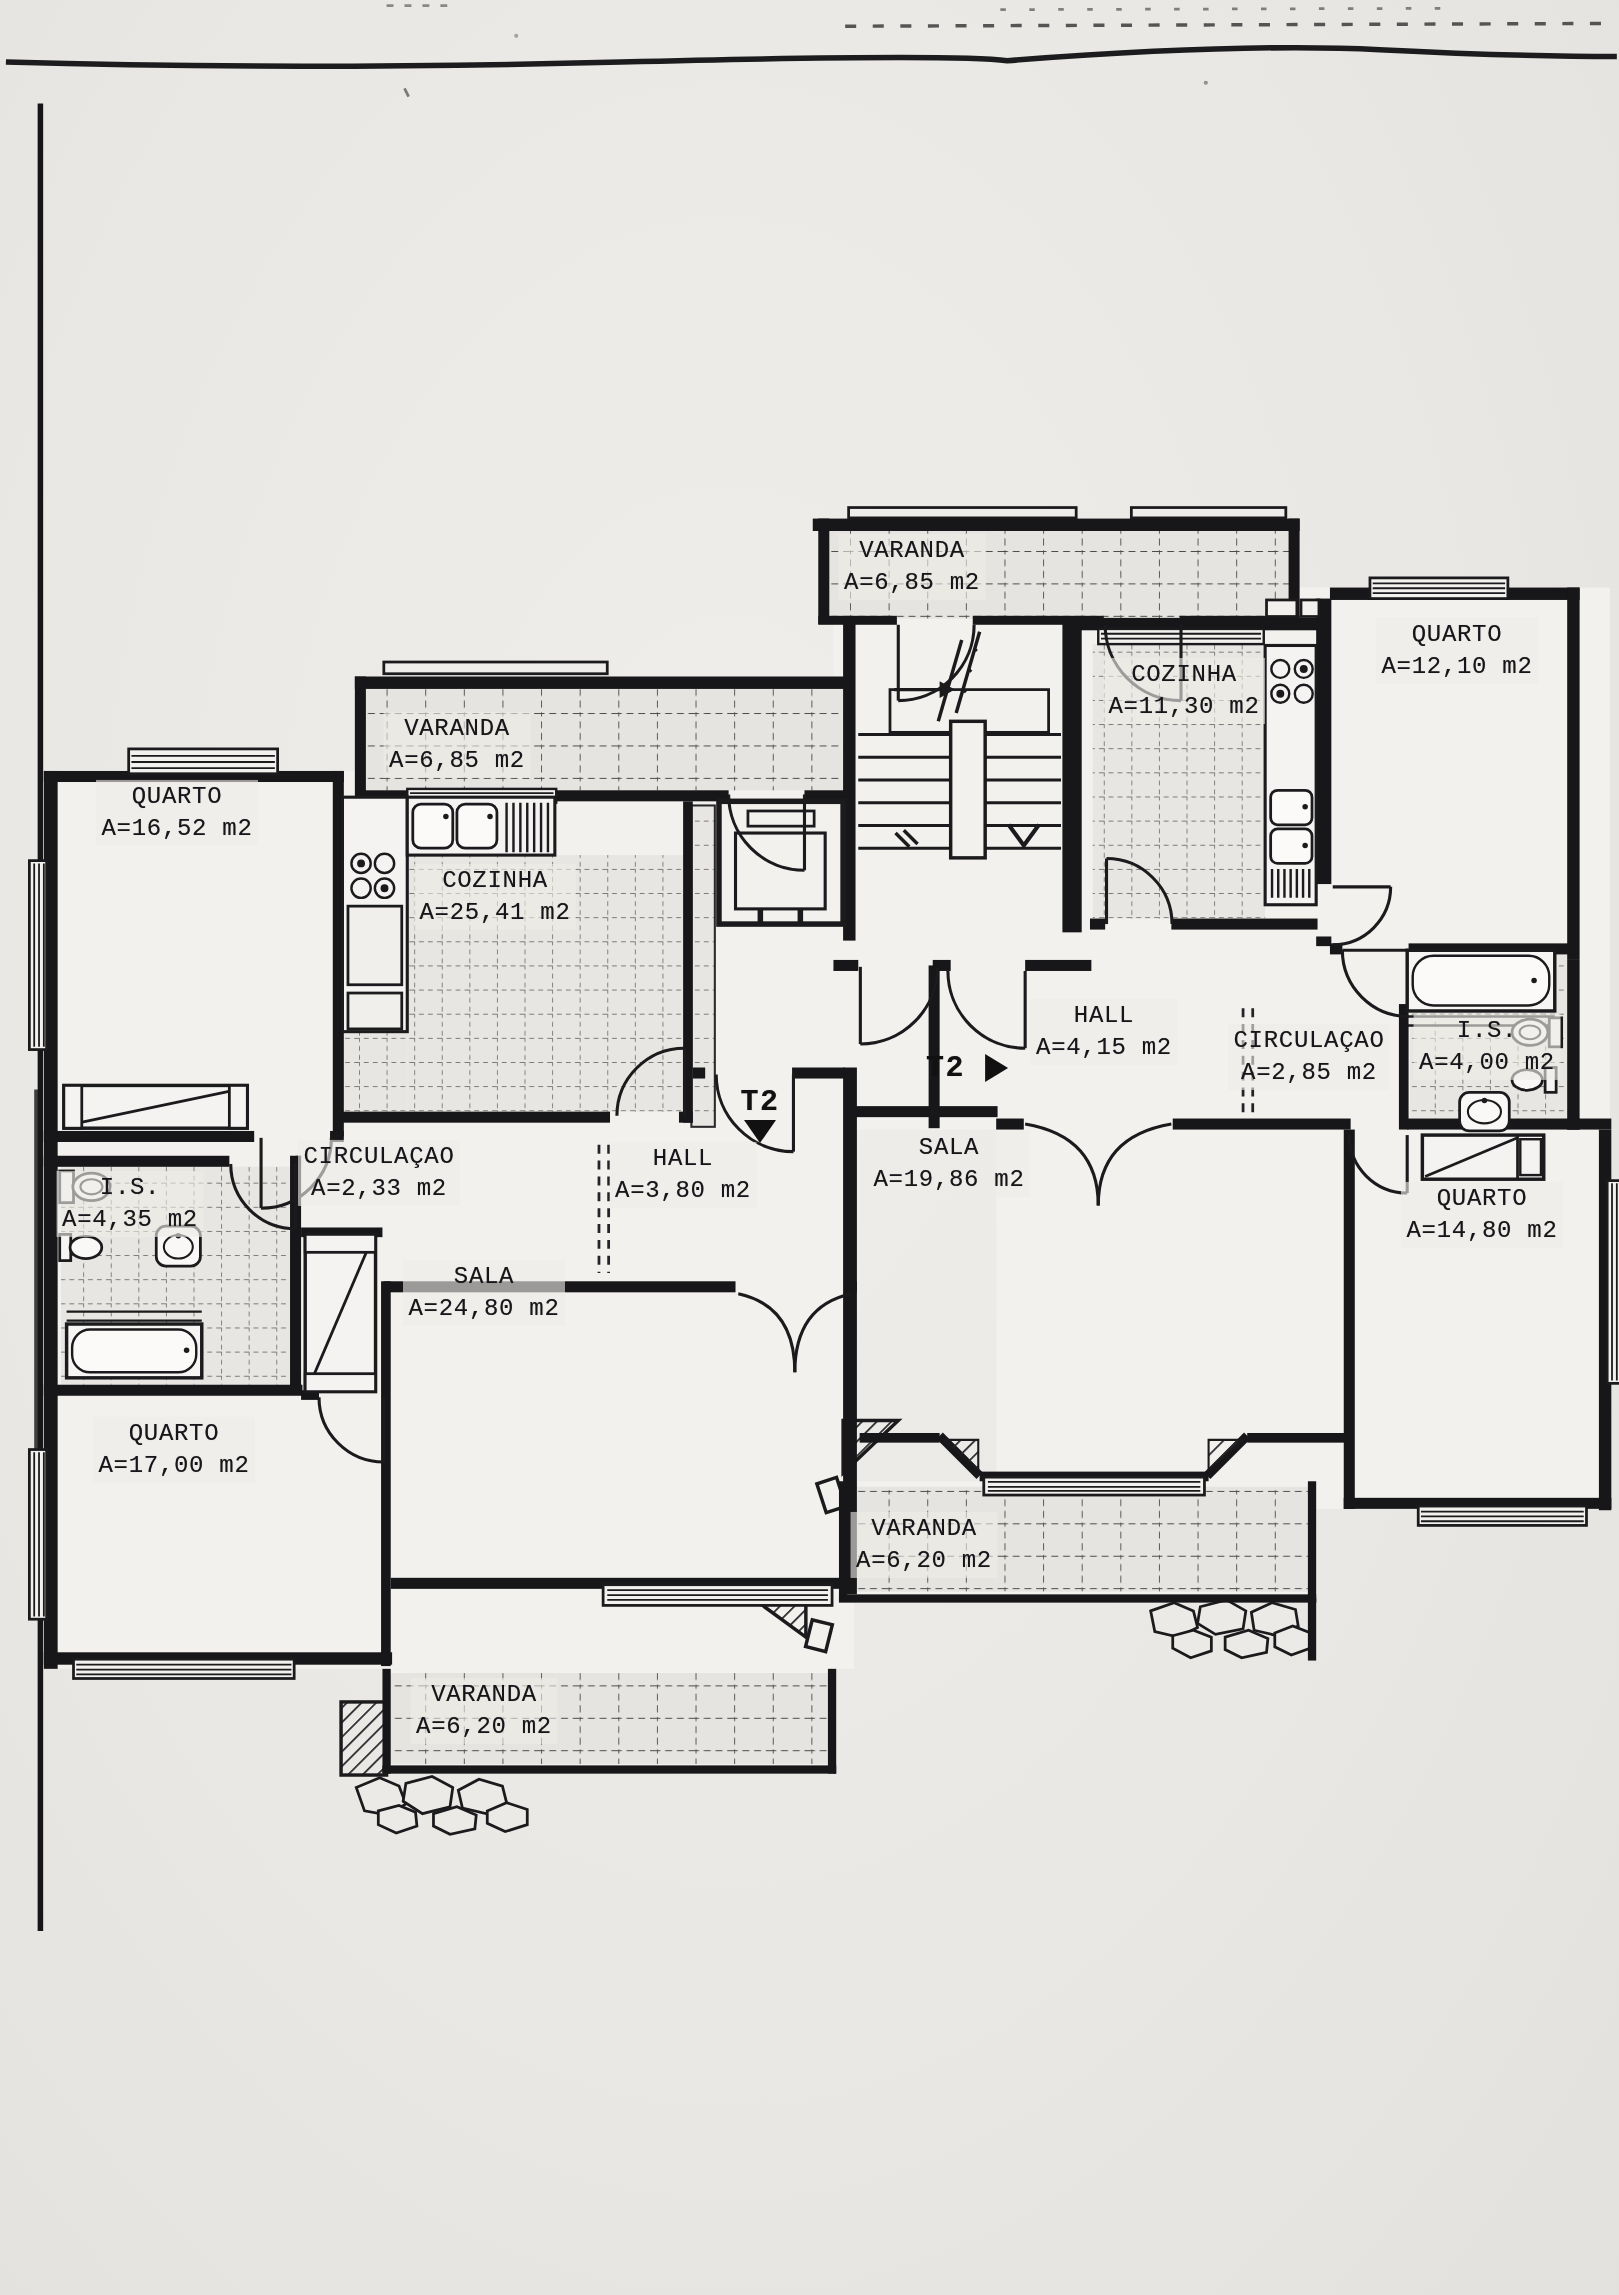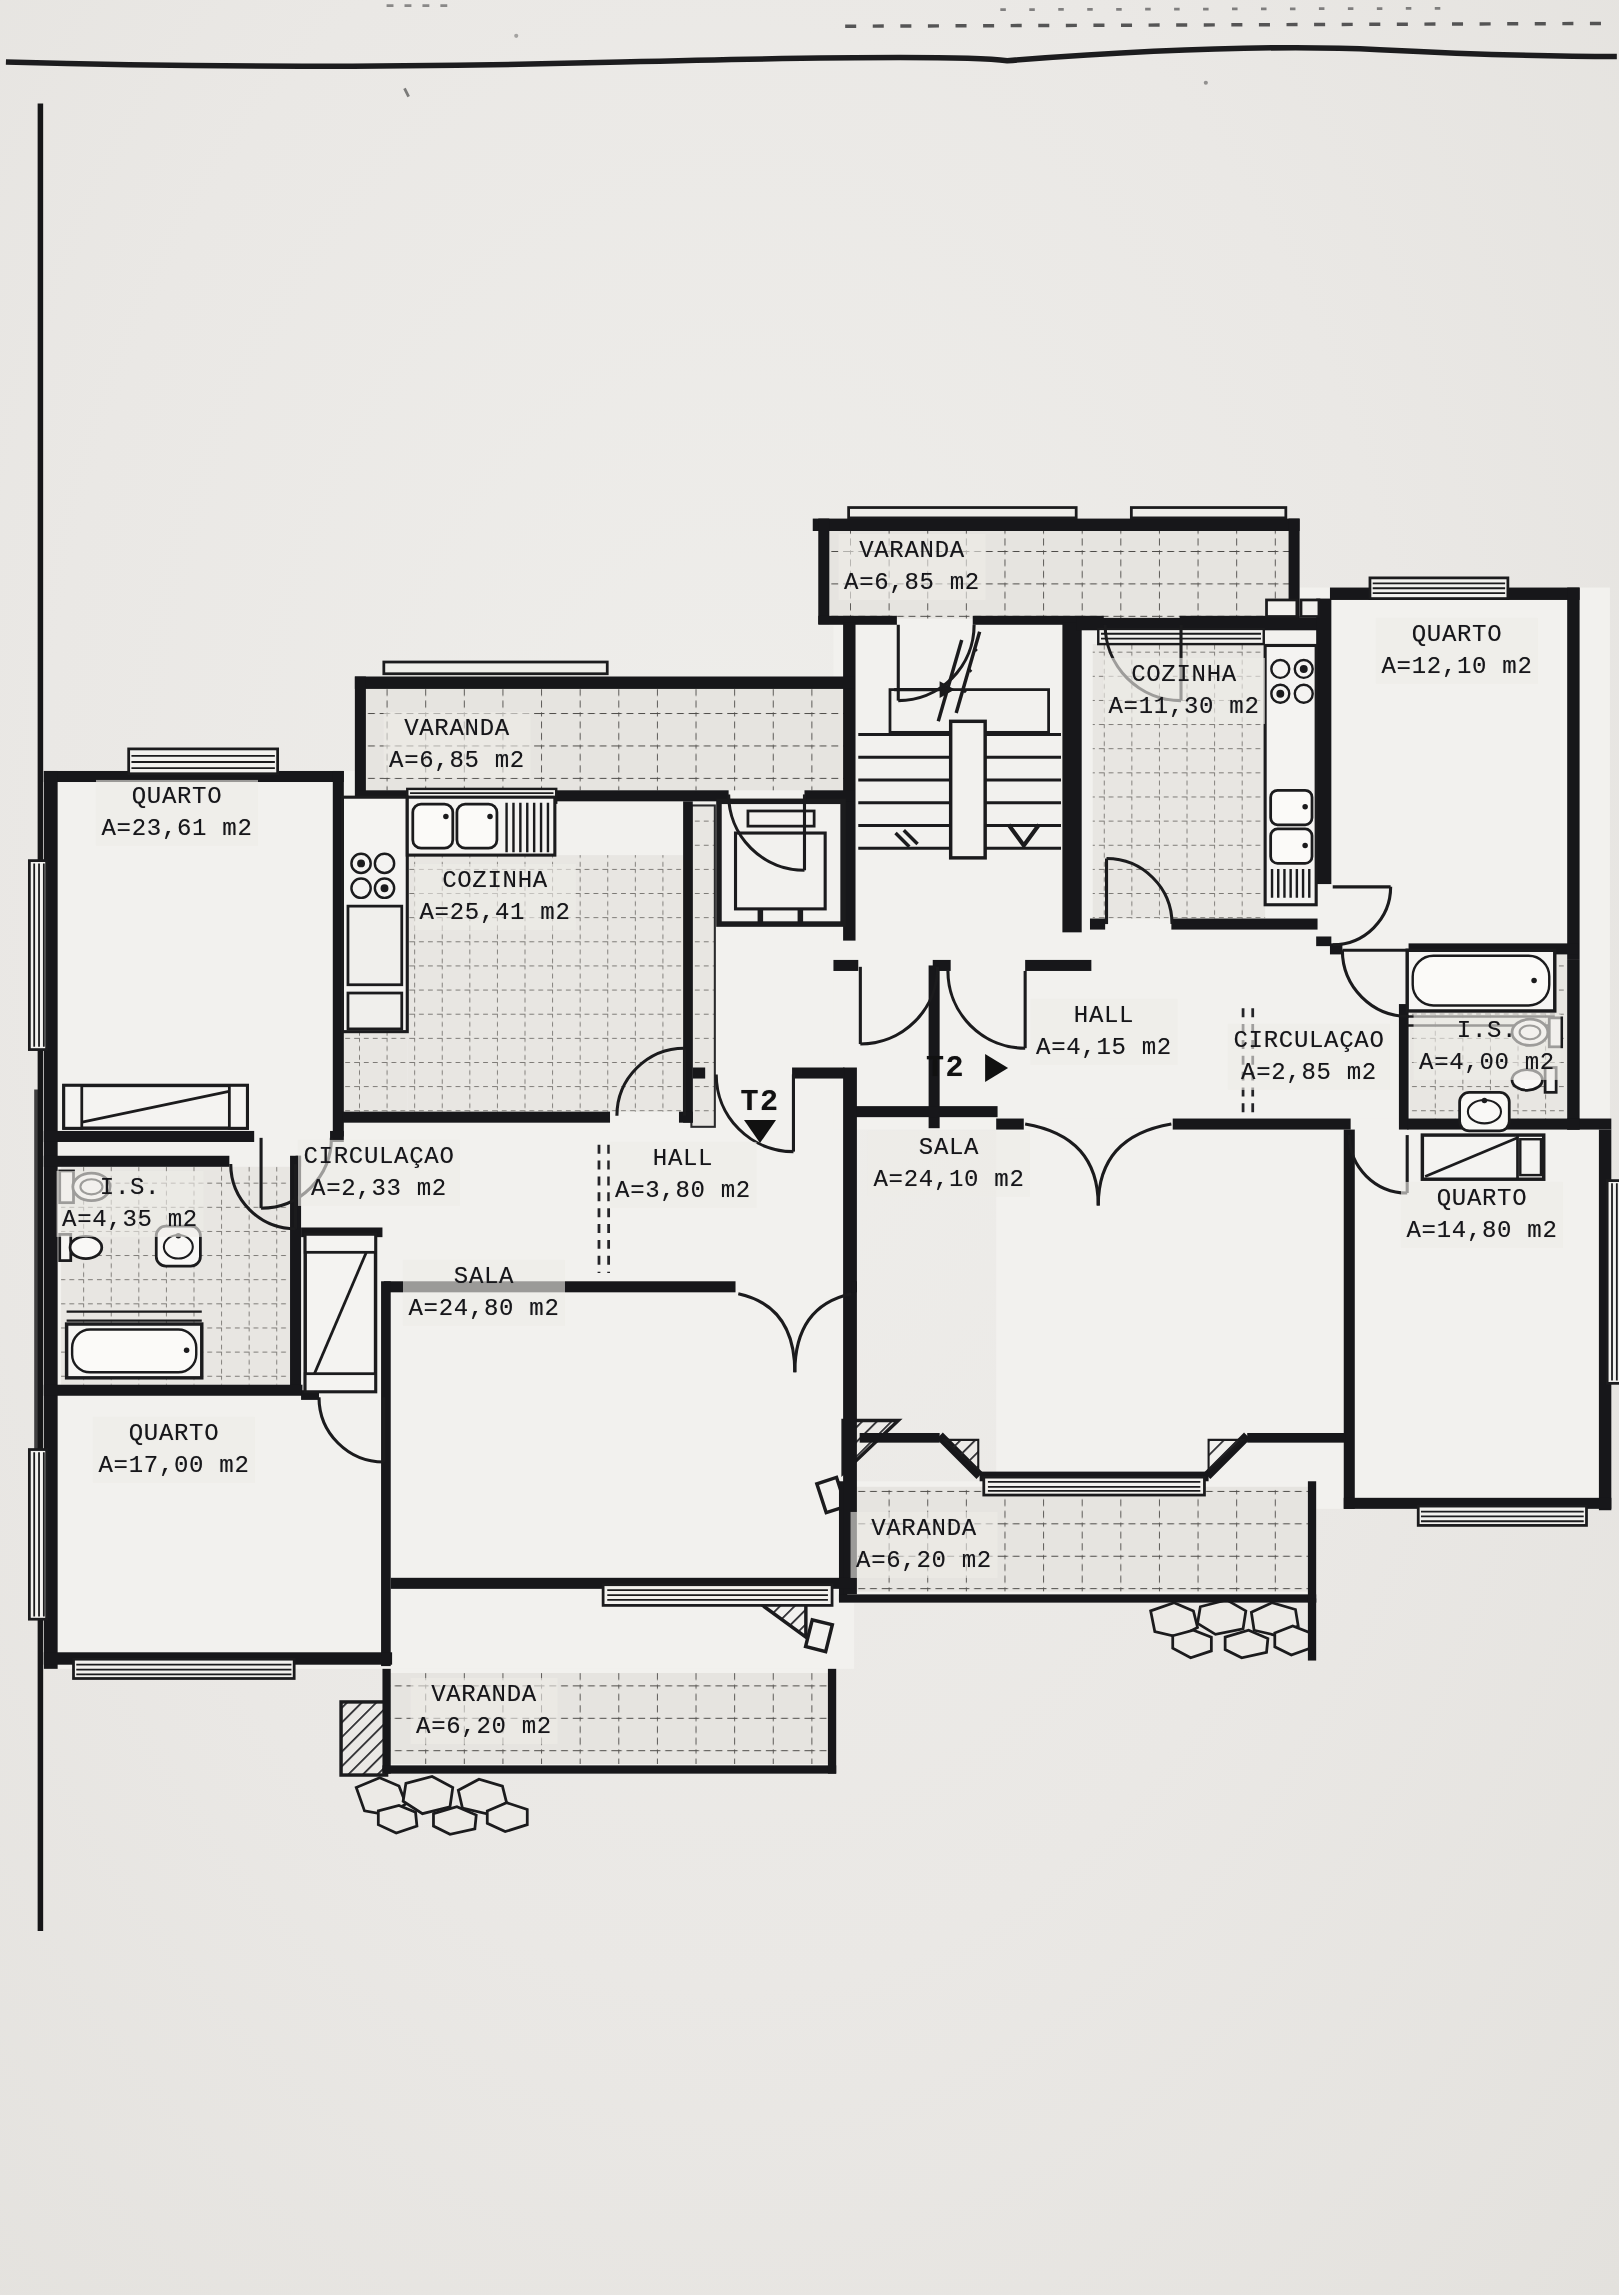--- a/index.html
+++ b/index.html
@@ -492,25 +492,25 @@
     <line x1="1816" y1="1462" x2="1816" y2="1614"></line>
   </g>
 </svg>
 
 <div class="room-label" style="left:912px;top:567px;"><span class="l1">VARANDA</span><span class="l2">A=6,85 m2</span></div>
 <div class="room-label" style="left:1184px;top:691px;"><span class="l1">COZINHA</span><span class="l2">A=11,30 m2</span></div>
 <div class="room-label" style="left:1457px;top:651px;"><span class="l1">QUARTO</span><span class="l2">A=12,10 m2</span></div>
 <div class="room-label" style="left:1104px;top:1032px;"><span class="l1">HALL</span><span class="l2">A=4,15 m2</span></div>
 <div class="room-label" style="left:1309px;top:1057px;"><span class="l1">CIRCULAÇAO</span><span class="l2">A=2,85 m2</span></div>
 <div class="room-label" style="left:1487px;top:1047px;"><span class="l1">I.S.</span><span class="l2">A=4,00 m2</span></div>
-<div class="room-label" style="left:949px;top:1164px;"><span class="l1">SALA</span><span class="l2">A=24,10 m2</span></div>
+<div class="room-label" style="left:949px;top:1164px;"><span class="l1">SALA</span><span class="l2">A=19,86 m2</span></div>
 <div class="room-label" style="left:1482px;top:1215px;"><span class="l1">QUARTO</span><span class="l2">A=14,80 m2</span></div>
 <div class="room-label" style="left:924px;top:1545px;"><span class="l1">VARANDA</span><span class="l2">A=6,20 m2</span></div>
 <div class="room-label" style="left:457px;top:745px;"><span class="l1">VARANDA</span><span class="l2">A=6,85 m2</span></div>
-<div class="room-label" style="left:177px;top:813px;"><span class="l1">QUARTO</span><span class="l2">A=23,61 m2</span></div>
+<div class="room-label" style="left:177px;top:813px;"><span class="l1">QUARTO</span><span class="l2">A=16,52 m2</span></div>
 <div class="room-label" style="left:495px;top:897px;"><span class="l1">COZINHA</span><span class="l2">A=25,41 m2</span></div>
 <div class="room-label" style="left:379px;top:1173px;"><span class="l1">CIRCULAÇAO</span><span class="l2">A=2,33 m2</span></div>
 <div class="room-label" style="left:683px;top:1175px;"><span class="l1">HALL</span><span class="l2">A=3,80 m2</span></div>
 <div class="room-label" style="left:130px;top:1204px;"><span class="l1">I.S.</span><span class="l2">A=4,35 m2</span></div>
 <div class="room-label" style="left:484px;top:1293px;"><span class="l1">SALA</span><span class="l2">A=24,80 m2</span></div>
 <div class="room-label" style="left:174px;top:1450px;"><span class="l1">QUARTO</span><span class="l2">A=17,00 m2</span></div>
 <div class="room-label" style="left:484px;top:1711px;"><span class="l1">VARANDA</span><span class="l2">A=6,20 m2</span></div>
 
 <div class="entry-marker" style="left:967px;top:1068px;">
   <span>T2</span>

